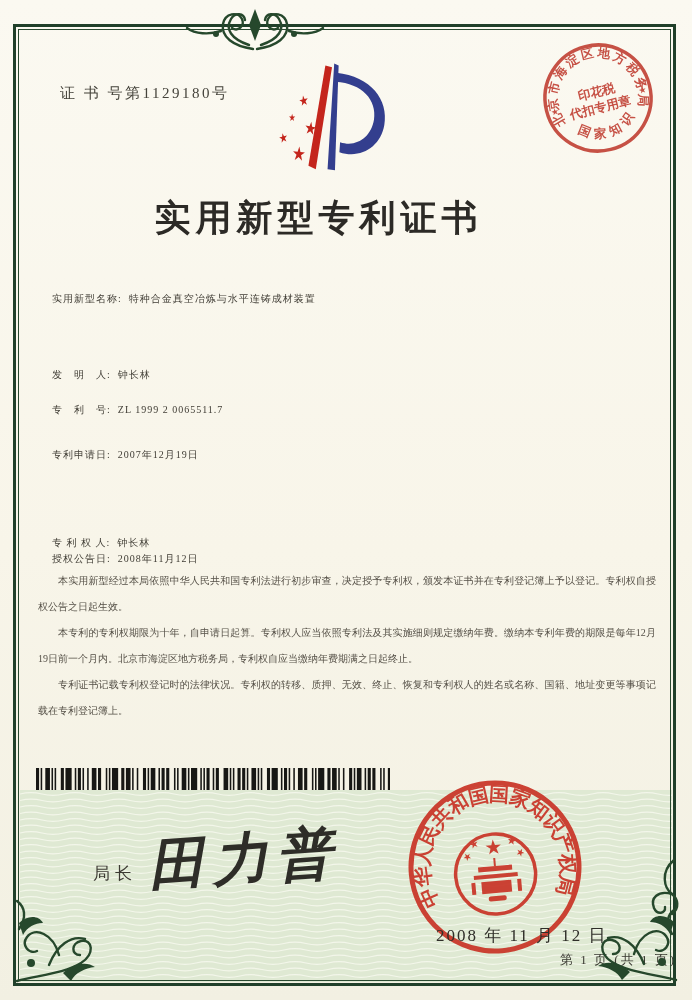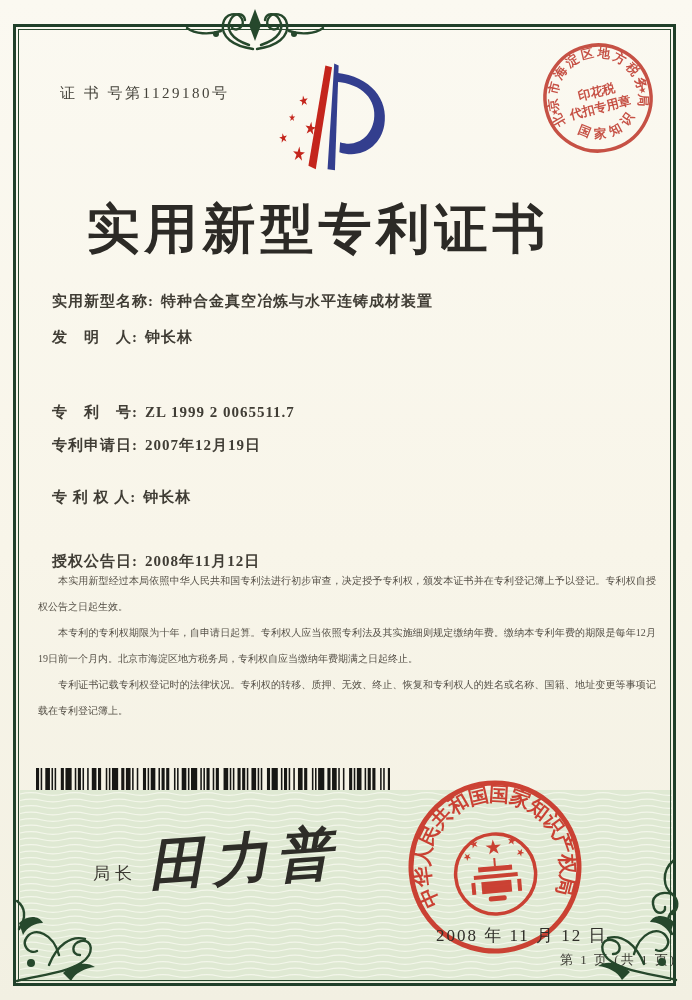--- a/index.html
+++ b/index.html
@@ -40,25 +40,25 @@
 
   .tax-stamp {
     position:absolute; left:538px; top:38px; width:120px; height:120px;
     transform:rotate(-14deg); z-index:2; opacity:.88;
   }
 
   .logo { position:absolute; left:262px; top:60px; width:140px; height:112px; z-index:2; }
 
   .title {
     position:absolute; left:14px; top:194px; width:609px; z-index:2;
-    text-align:center; font-size:53px; font-weight:700;
+    text-align:center; font-size:36px; font-weight:700;
     letter-spacing:5px; color:#2c2a26;
   }
 
-  .field-row { position:absolute; left:52px; z-index:2; font-size:15px; letter-spacing:1px; color:#403d35; white-space:nowrap;font-weight:bold; }
+  .field-row { position:absolute; left:52px; z-index:2; font-size:10px; letter-spacing:1px; color:#403d35; white-space:nowrap; }
   .field-row .value { margin-left:7px; }
 
   .paragraphs {
     position:absolute; left:38px; top:568px; width:618px; z-index:2;
     font-size:10px; line-height:25.5px; color:#555047; text-align:justify;font-family:Liberation Serif, serif;
   }
   .paragraphs p { text-indent:2em; margin-bottom:1px; }
 
   .barcode { position:absolute; left:36px; top:768px; width:356px; height:22px; z-index:2; }
 
@@ -166,30 +166,30 @@
     <text class="logo-star" x="66" y="82" font-size="19" transform="rotate(8 66 76)">★</text>
     <text class="logo-star" x="29" y="91" font-size="14" transform="rotate(-12 29 86)">★</text>
     <text class="logo-star" x="50" y="111" font-size="21" transform="rotate(5 50 104)">★</text>
   </svg>
 
   <h1 class="title">实用新型专利证书</h1>
 
   <div class="field-row" style="top:292px">
     <span class="label">实用新型名称:</span><span class="value">特种合金真空冶炼与水平连铸成材装置</span>
   </div>
-  <div class="field-row" style="top:328px">
+  <div class="field-row" style="top:368px">
     <span class="label">发　明　人:</span><span class="value">钟长林</span>
   </div>
   <div class="field-row" style="top:403px">
     <span class="label">专　利　号:</span><span class="value">ZL 1999 2 0065511.7</span>
   </div>
-  <div class="field-row" style="top:436px">
+  <div class="field-row" style="top:448px">
     <span class="label">专利申请日:</span><span class="value">2007年12月19日</span>
   </div>
-  <div class="field-row" style="top:488px">
+  <div class="field-row" style="top:536px">
     <span class="label">专 利 权 人:</span><span class="value">钟长林</span>
   </div>
   <div class="field-row" style="top:552px">
     <span class="label">授权公告日:</span><span class="value">2008年11月12日</span>
   </div>
 
   <div class="paragraphs">
     <p>本实用新型经过本局依照中华人民共和国专利法进行初步审查，决定授予专利权，颁发本证书并在专利登记簿上予以登记。专利权自授权公告之日起生效。</p>
     <p>本专利的专利权期限为十年，自申请日起算。专利权人应当依照专利法及其实施细则规定缴纳年费。缴纳本专利年费的期限是每年12月19日前一个月内。北京市海淀区地方税务局，专利权自应当缴纳年费期满之日起终止。</p>
     <p>专利证书记载专利权登记时的法律状况。专利权的转移、质押、无效、终止、恢复和专利权人的姓名或名称、国籍、地址变更等事项记载在专利登记簿上。</p>

